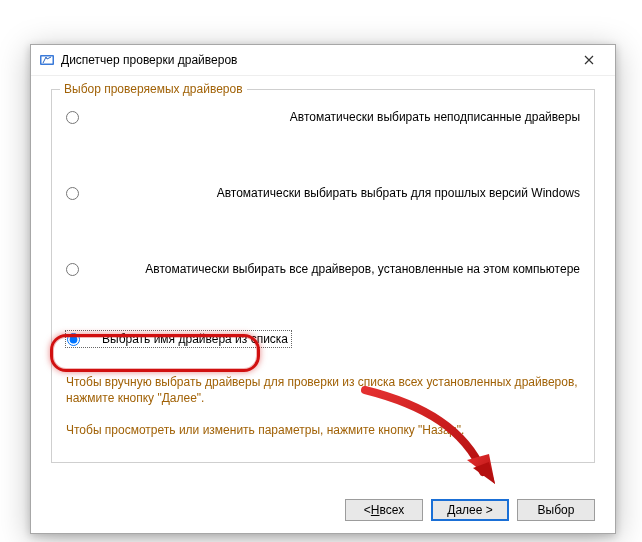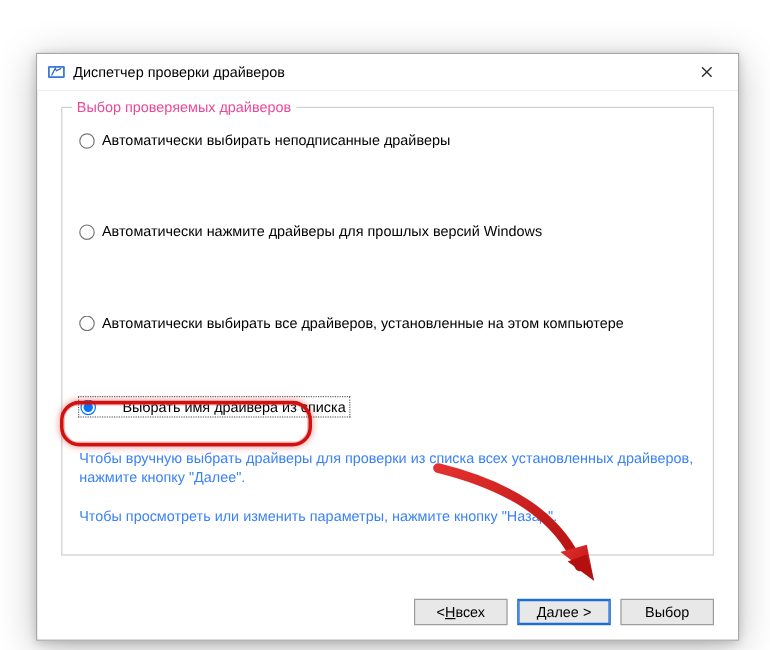--- a/index.html
+++ b/index.html
@@ -62,28 +62,29 @@
     height: 374px;
     box-sizing: border-box;
   }
   .groupbox .legend {
     position: absolute;
     top: -8px;
     left: 8px;
     background: #fff;
     padding: 0 4px;
     font-size: 12px;
-    color: #ec4899;
+    color: #a16207;
   }
 
   .radio-row {
     display: flex;
     align-items: center;
     gap: 6px;
     margin-top: 2px;
+    justify-content: space-between;
   }
   .radio-row input[type=radio] {
     width: 13px; height: 13px; margin: 0;
   }
   .radio-row label { cursor: default; }
   .row-spacer-lg { height: 60px; }
   .row-spacer-sm { height: 48px; }
 
   .selected-radio {
     display: inline-flex;
@@ -97,21 +98,21 @@
   .highlight-ring {
     position: absolute;
     border: 3px solid #d11010;
     border-radius: 16px;
     box-shadow: 0 0 0 1px rgba(209,16,16,0.3) inset, 0 0 6px rgba(209,16,16,0.5);
     pointer-events: none;
   }
 
   .help-text {
     font-size: 12px;
-    color: #3b82f6;
+    color: #a16207;
     line-height: 1.35;
   }
   .help-text p { margin: 8px 0 0 0; }
 
   .button-row {
     position: absolute;
     right: 20px;
     bottom: 12px;
     display: flex;
     gap: 8px;
@@ -170,21 +171,21 @@
 
       <div class="radio-row">
         <input type="radio" name="drvsel" style="">
         <label>Автоматически выбирать неподписанные драйверы</label>
       </div>
 
       <div class="row-spacer-lg"></div>
 
       <div class="radio-row">
         <input type="radio" name="drvsel" style="">
-        <label>Автоматически нажмите драйверы для прошлых версий Windows</label>
+        <label>Автоматически выбирать выбрать для прошлых версий Windows</label>
       </div>
 
       <div class="row-spacer-lg"></div>
 
       <div class="radio-row">
         <input type="radio" name="drvsel" style="">
         <label>Автоматически выбирать все драйверов, установленные на этом компьютере</label>
       </div>
 
       <div class="row-spacer-sm"></div>

